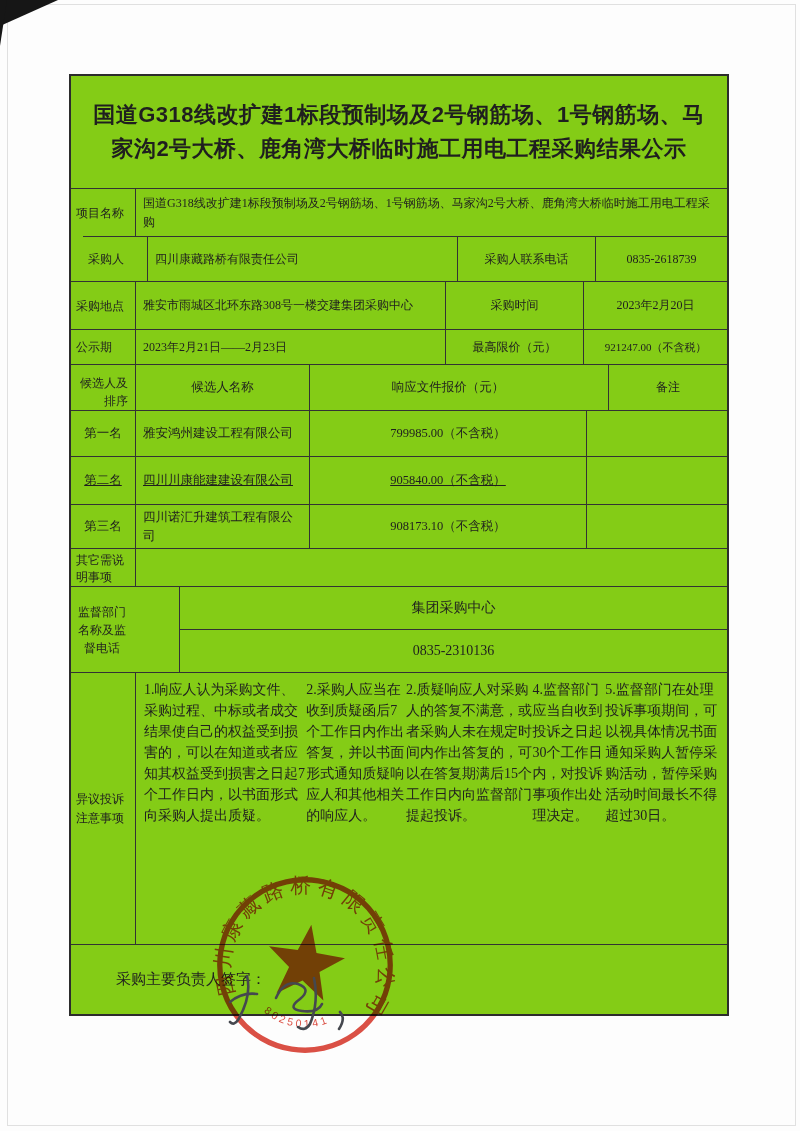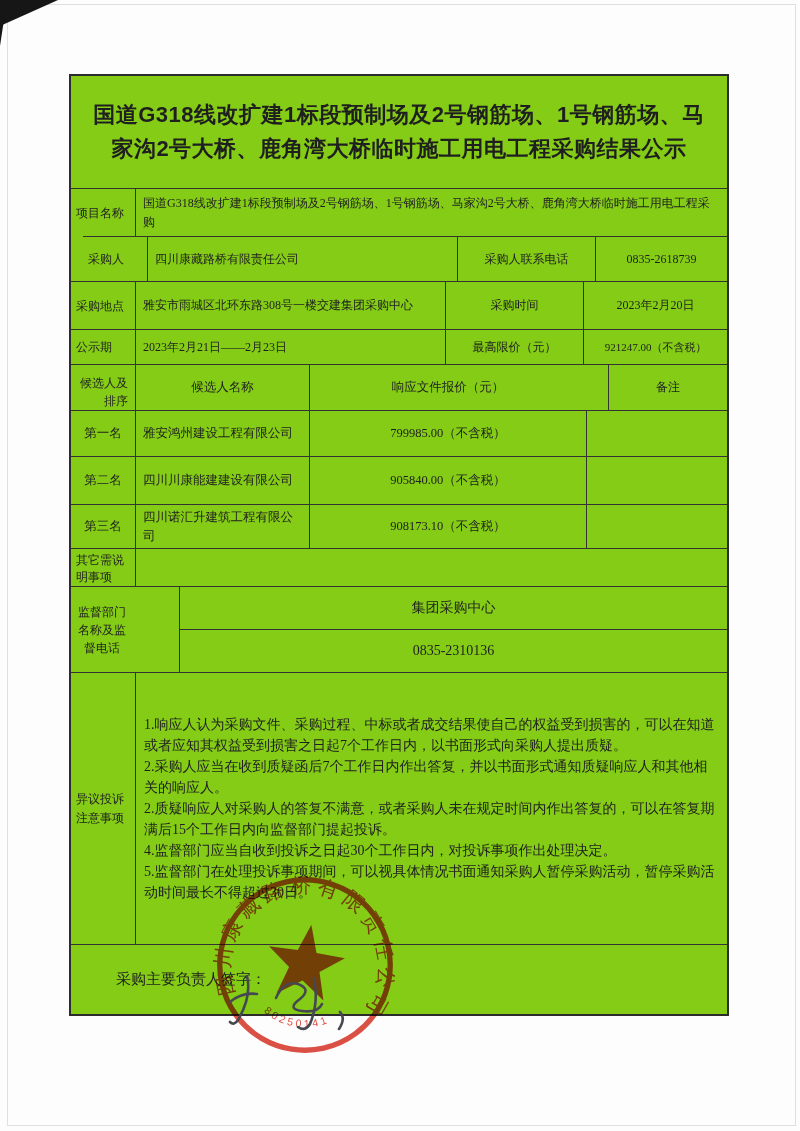--- a/index.html
+++ b/index.html
@@ -56,42 +56,42 @@
   .r-publicity{ height:35px; }
   .c-val  { width:310px; flex:none; }
   .c-mid  { width:138px; flex:none; justify-content:center; text-align:center; }
   .c-right{ flex:1; justify-content:center; text-align:center; }
   .c-right-price { flex:1; justify-content:center; padding:3px 3px; font-size:11px; }
 
   
   .r-chead { height:46px; }
   .r-chead .cell { justify-content:center; text-align:center; }
   .r-chead .c-label { justify-content:flex-start; text-align:right;margin-top:8px; }
-  .r-cand1 { height:46px; } .r-cand2 { height:48px; } .r-cand3 { height:44px; }
+  .r-cand1 { height:46px; } .r-cand2 { height:48px;text-decoration:underline; } .r-cand3 { height:44px; }
   .c-rank { width:64px; flex:none; justify-content:center; text-align:center; font-size:12.5px; }
   .c-name { width:174px; flex:none; font-size:12.5px; }
   .c-bid  { width:277px; flex:none; justify-content:center; font-size:12.5px; }
   .c-remark { flex:1; }
 
   
   .r-other { height:38px; }
   .r-other .c-label { align-items:flex-start; overflow:hidden; line-height:17px; }
 
   
   .r-super { height:86px;gap:44px; }
   .r-super .c-label { justify-content:center; text-align:center; line-height:18px; }
   .super-stack { flex:1; display:flex; flex-direction:column; border-left:1.5px solid #333; }
   .super-cell { flex:1; display:flex; align-items:center; justify-content:center; font-size:14px; }
   .super-cell + .super-cell { border-top:1.5px solid #333; }
 
   
   .r-objection { height:272px; }
   .r-objection .c-label { line-height:19px; }
   .objection-body {
-    flex:1; border-left:1.5px solid #333; display:flex; flex-direction:column;
+    flex:1; border-left:1.5px solid #333; display:flex; flex-direction:row;
     justify-content:center; padding:6px 8px; font-size:14px; line-height:21px;
   }
 
   
   .r-sign { height:70px;padding-left:36px; }
   .r-sign .cell { flex:1; border-left:none; padding-left:9px; font-size:15px; }
 
   
   .seal { position:absolute; left:213px; top:873px; opacity:0.88; mix-blend-mode:multiply; transform:rotate(9deg); }
   .signature-svg { position:absolute; left:222px; top:966px; }

